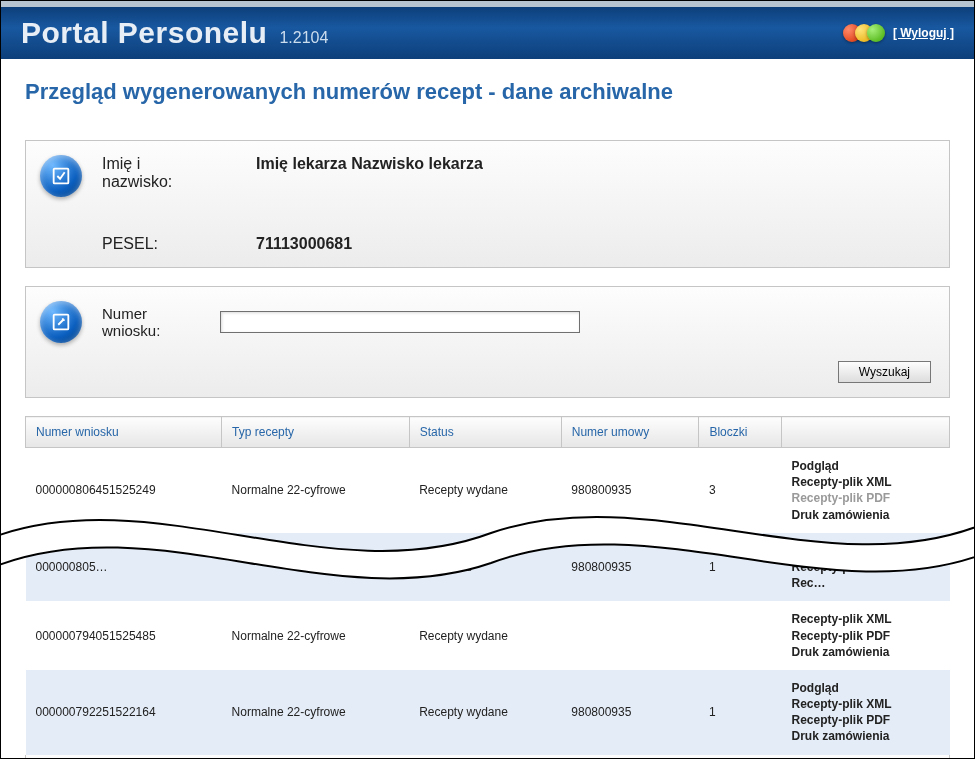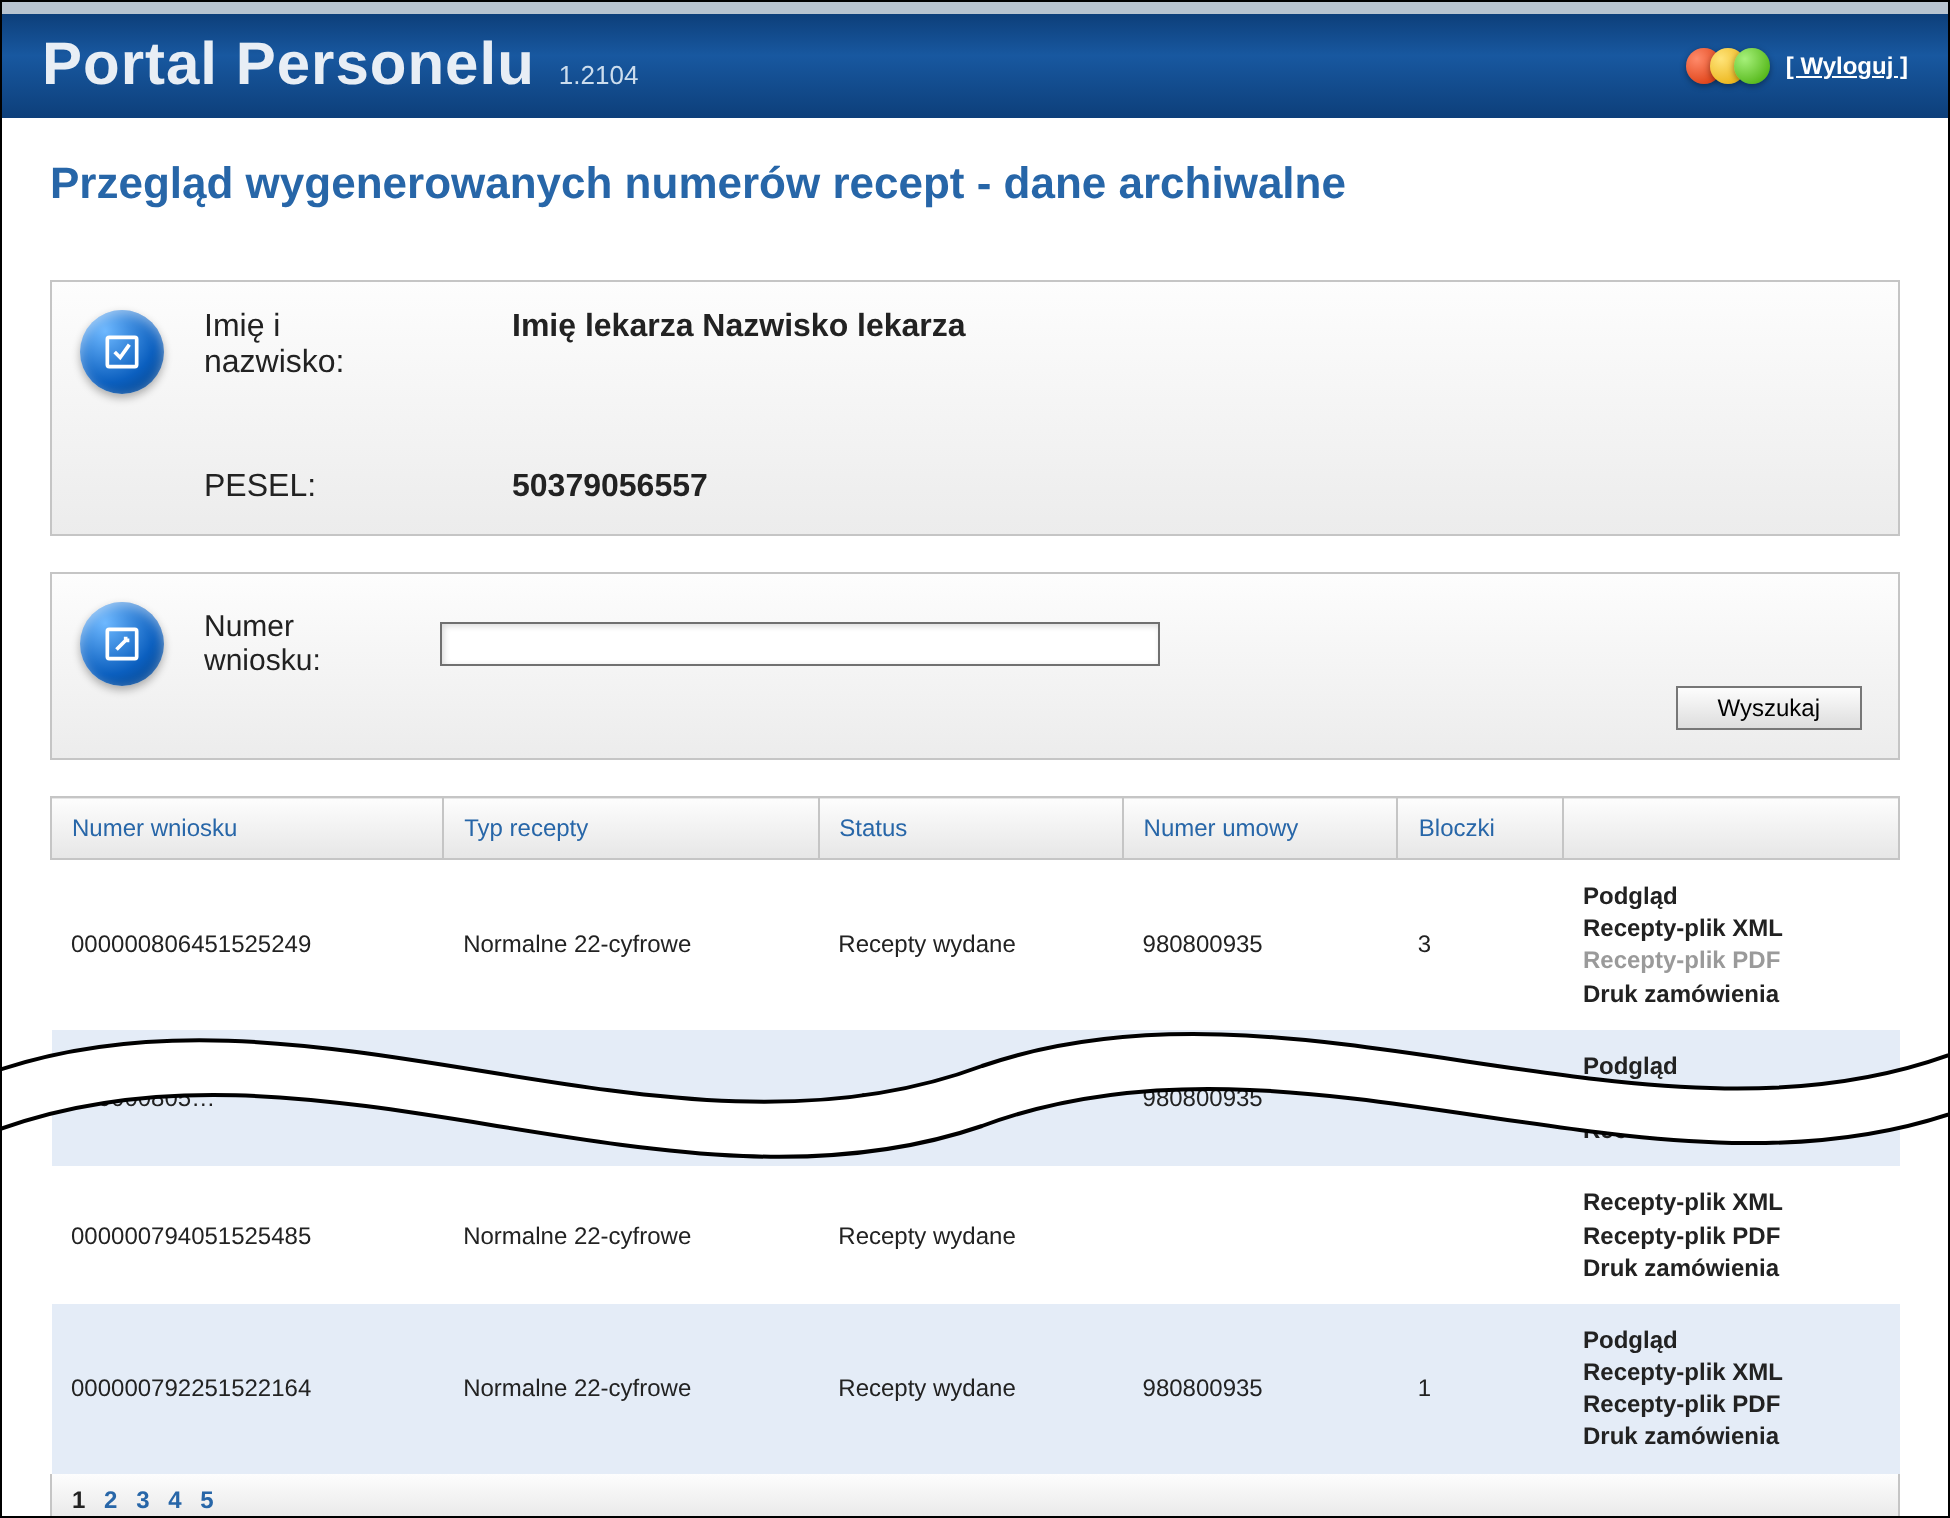--- a/index.html
+++ b/index.html
@@ -24,21 +24,21 @@
     color: #fff;
   }
   .header-left { display: flex; align-items: baseline; gap: 12px; }
   .app-title {
     font-family: "Trebuchet MS", sans-serif;
     font-size: 30px;
     font-weight: bold;
     color: #e8eef5;
     letter-spacing: 0.5px;
   }
-  .app-version { font-size: 13px; color: #cde; }
+  .app-version { font-size: 16px; color: #cde; }
   .header-right { display: flex; align-items: center; gap: 8px; }
   .orbs { display: flex; gap: -4px; }
   .orb { width: 18px; height: 18px; border-radius: 50%; margin-left: -6px; box-shadow: 0 1px 3px rgba(0,0,0,0.4); }
   .orb.red { background: radial-gradient(circle at 30% 30%, #ff8a6a, #d62e00); }
   .orb.yellow { background: radial-gradient(circle at 30% 30%, #ffe47a, #e6a800); }
   .orb.green { background: radial-gradient(circle at 30% 30%, #a6f07a, #3fa800); }
   .logout-link { color: #fff; font-weight: bold; font-size: 12px; text-decoration: underline; cursor: pointer; }
 
   .content { padding: 20px 24px; }
   .page-title {
@@ -82,21 +82,21 @@
   .info-value { font-weight: bold; }
 
   .search-panel .search-row { display: flex; align-items: center; gap: 18px; }
   .search-label { font-size: 15px; color: #222; width: 100px; }
   .search-input {
     width: 360px; height: 22px;
     border: 1px solid #707070; background: #fff;
     box-shadow: inset 1px 1px 3px rgba(0,0,0,0.15);
     padding: 0 4px;
   }
-  .search-button-wrap { text-align: right; }
+  .search-button-wrap { text-align: right; margin-top: 18px; }
   .search-button {
     border: 1px solid #777;
     background: linear-gradient(to bottom,#fdfdfd,#ddd);
     padding: 3px 20px;
     font-family: inherit; font-size: 12px;
     cursor: pointer;
   }
 
   .table { width: 100%; border-collapse: collapse; font-size: 12px; color: #222; }
   .table thead th {
@@ -161,21 +161,21 @@
     <div class="panel-icon">
       <svg viewBox="0 0 24 24" fill="none" stroke="#fff" stroke-width="2">
           <rect x="4" y="4" width="16" height="16" rx="1"></rect>
           <path d="M8 12l3 3 5-7"></path>
         </svg>
     </div>
     <div class="info-grid">
       <div>Imię i nazwisko:</div>
       <div class="info-value">Imię lekarza Nazwisko lekarza</div>
       <div>PESEL:</div>
-      <div class="info-value">50379056557</div>
+      <div class="info-value">71113000681</div>
     </div>
   </div>
 
   <div class="panel search-panel" style="display:block;">
     <div style="display:flex;align-items:center;gap:20px;">
       <div class="panel-icon">
         <svg viewBox="0 0 24 24" fill="none" stroke="#fff" stroke-width="2">
             <rect x="4" y="4" width="16" height="16" rx="1"></rect>
             <path d="M9 15l6-6m0 0l-2-0m2 0l0 2"></path>
           </svg>

